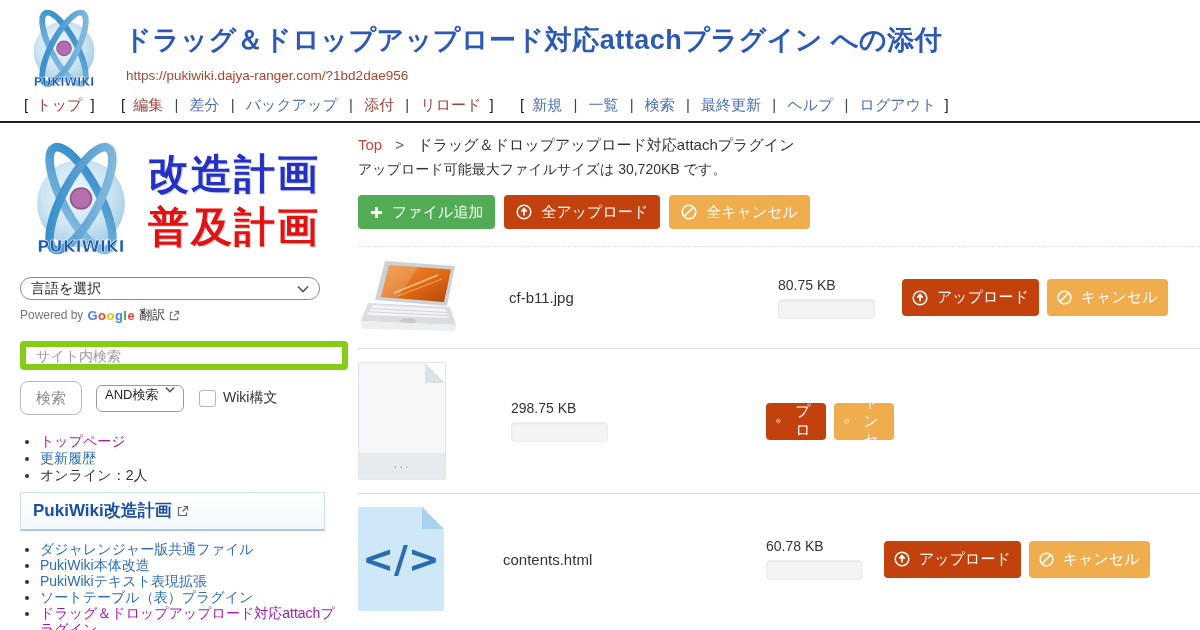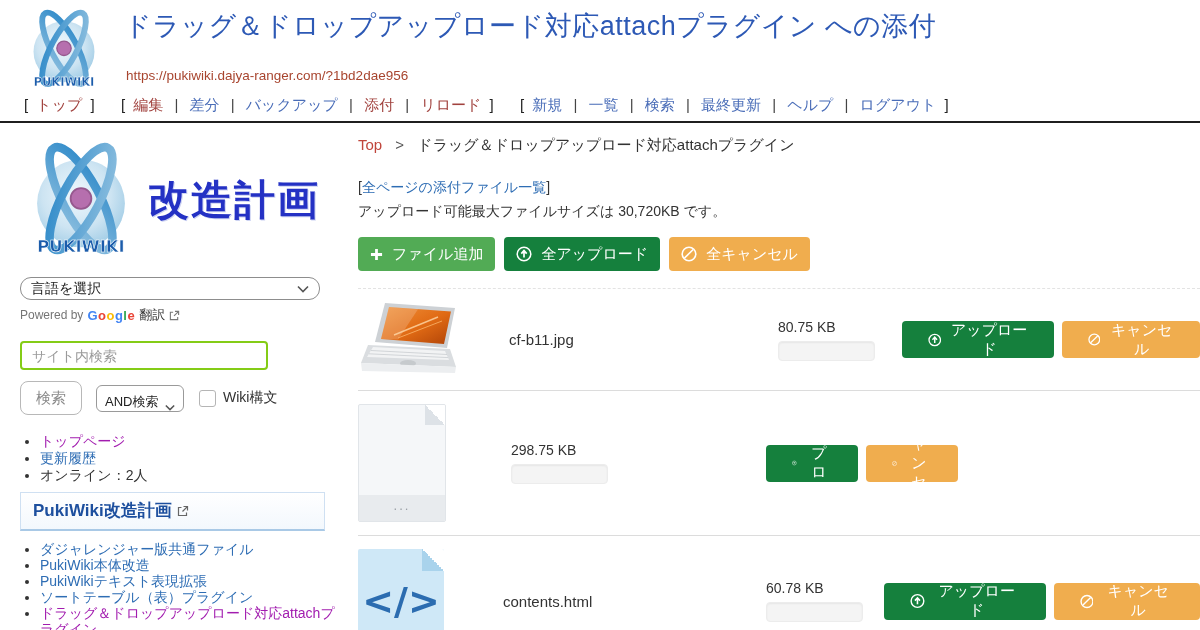--- a/index.html
+++ b/index.html
@@ -3,21 +3,21 @@
 <meta charset="utf-8">
 <style>
   * { margin:0; padding:0; box-sizing:border-box; }
   html,body { background:#fff; }
   body { font-family:"Liberation Sans", sans-serif; }
   .page { position:relative; width:1200px; height:630px; overflow:hidden; background:#fff; }
 
   
   .header { position:relative; height:94px; }
   .logo-small { position:absolute; left:18px; top:6px; cursor:pointer; }
-  .page-title { position:absolute; left:124px; top:8px; font-size:27px; font-weight:normal; color:#2d59b5; letter-spacing:0.5px; }
+  .page-title { position:absolute; left:124px; top:22px; font-size:27px; font-weight:bold; color:#2d59b5; letter-spacing:0.5px; }
   .page-url { position:absolute; left:126px; top:68px; font-size:13.5px; color:#a8452f; text-decoration:none; }
 
   
   .navbar { padding:2px 0 6px 20px; font-size:15px; color:#222; }
   .navbar .bracket { color:#222; margin:0 4px; }
   .navbar .sep { color:#444; margin:0 7px; }
   .navbar .grp { margin-right:14px; }
   .nav-link { text-decoration:none; cursor:pointer; }
   .nav-blue { color:#4a6db8; }
   .nav-red  { color:#a1423e; }
@@ -34,28 +34,28 @@
   .kaizo { color:#2431c4; text-shadow:1px 1px 0 #cdd3f2;text-align:center; }
   .fukyu { color:#e01212; text-shadow:1px 1px 0 #f5ccc9; }
 
   .lang-select { margin-top:10px; width:300px; height:23px; border:1px solid #8d8d8d; border-radius:11px;
     display:flex; align-items:center; justify-content:space-between; padding:0 10px; font-size:14px; color:#222;
     background:#fff; cursor:pointer; }
   .powered { margin-top:6px; font-size:12px; color:#757575; display:flex; align-items:center; gap:4px; }
   .google-word { font-weight:bold; font-size:13px; letter-spacing:0.5px; }
   .translate-word { font-size:13px; color:#333; }
 
-  .search-input { margin-top:17px; width:248px; height:29px; border:2px solid #84cc16; border-radius:4px;
+  .search-input { margin-top:17px; width:328px; height:29px; border:6px solid #84cc16; border-radius:4px;
     padding:0 10px; font-size:14px; color:#333; display:block; font-family:"Liberation Sans", sans-serif; }
   .search-input::placeholder { color:#9a9a9a; }
   .search-row { margin-top:11px; display:flex; align-items:center; }
   .search-btn { width:62px; height:34px; background:#fff; border:1px solid #b8b8b8; border-radius:8px;
     font-size:15px; color:#8a8a8a; cursor:pointer; font-family:"Liberation Sans", sans-serif; }
   .mode-select { margin-left:14px; width:88px; height:27px; border:1px solid #9a9a9a; border-radius:6px;
-    display:flex; align-items:flex-end; justify-content:space-between; padding:0 8px; font-size:13px; color:#222;
+    display:flex; align-items:flex-start; justify-content:space-between; padding:0 8px; font-size:13px; color:#222;
     background:#fff; cursor:pointer; }
   .wiki-check { margin-left:15px; width:17px; height:17px; border:1px solid #b5b5b5; border-radius:3px; background:#fff; cursor:pointer; }
   .wiki-label { margin-left:7px; font-size:14px; color:#333; }
 
   ul.side-list { margin:18px 0 0 20px; }
   ul.side-list li { font-size:14px; line-height:16px; color:#333; margin-bottom:1px; }
   .side-list a { text-decoration:none; cursor:pointer; }
   .link-blue { color:#2e6db4; }
   .link-red  { color:#a21caf;text-align:right; }
   .plain-item { color:#333; }
@@ -74,37 +74,37 @@
   .bc-current { color:#333; }
 
   .attach-link { display:inline-block; margin-top:24px; font-size:14px; color:#333; }
   .attach-link a { color:#2e6db4; text-decoration:none; cursor:pointer; }
   .max-size { margin-top:6px; font-size:14px; color:#333; }
 
   .toolbar { margin-top:16px; display:flex; gap:9px; }
   .btn { display:inline-flex; align-items:center; gap:9px; color:#fff; font-size:15px; border:none;
     border-radius:4px; height:34px; padding:0 12px; cursor:pointer; font-family:"Liberation Sans", sans-serif; }
   .btn-green  { background:#52ab55; }
-  .btn-blue   { background:#15803d;justify-content:center; }
+  .btn-blue   { background:#c2410c;justify-content:center; }
   .btn-orange { background:#f0ad4e; }
 
   .file-table { margin-top:17px; border-top:1px dashed #e3e3e3; }
   .file-row { display:grid; grid-template-columns:145px 255px 118px 1fr; align-items:center;
     border-bottom:1px solid #dcdcdc; }
   .row-1 { height:102px;gap:6px; }
   .row-2 { height:145px; }
   .row-3 { height:130px; border-bottom:none; }
   .cell-icon { padding-left:0; }
   .cell-name { font-size:15px; color:#333; }
   .cell-size { padding-left:8px; }
   .size-text { font-size:14px; color:#333; margin-bottom:6px; }
   .progress { width:97px; height:20px; background:#f4f4f4; border:1px solid #ececec; border-radius:4px;
     box-shadow:inset 0 1px 2px rgba(0,0,0,0.06); }
   .cell-actions { padding-left:8px; display:flex; gap:8px; }
-  .row-btn { height:37px; padding:0 26px; font-size:15px; }
+  .row-btn { height:37px; padding:0 10px; font-size:15px; }
 
   
   .doc-icon { position:relative; width:88px; height:118px; background:#f5f7f9; border:1px solid #e1e5e9;
     border-radius:2px; overflow:hidden; }
   .doc-fold { position:absolute; top:0; right:0; width:20px; height:20px;
     background:linear-gradient(225deg,#ffffff 50%,#dde2e7 50%); }
   .doc-footer { position:absolute; left:0; right:0; bottom:0; height:26px; background:#e8ebee;
     color:#9aa0a6; font-size:13px; letter-spacing:2px; text-align:center; line-height:22px; }
   .html-icon { position:relative; width:86px; height:104px; background:#cfe8f7; border-radius:2px; overflow:hidden; }
   .html-fold { position:absolute; top:0; right:0; width:22px; height:22px;
@@ -193,20 +193,21 @@
   <div class="content">
 
     <div class="sidebar">
 
       <div class="side-logo">
         <svg width="122" height="130">
             <use href="#atom-logo"></use>
           </svg>
         <div class="side-logo-text">
           <div class="kaizo">改造計画</div>
+          <div class="fukyu">普及計画</div>
         </div>
       </div>
 
       <div class="lang-select">
         <span>言語を選択</span>
         <svg width="12" height="8" viewBox="0 0 12 8">
           <polyline points="1,1.5 6,6.5 11,1.5" fill="none" stroke="#555" stroke-width="1.6"></polyline>
         </svg>
       </div>
 
@@ -261,23 +262,20 @@
     </div>
 
     <div class="main">
 
       <div class="breadcrumb">
         <a class="bc-home">Top</a>
         <span class="bc-sep">&gt;</span>
         <span class="bc-current">ドラッグ＆ドロップアップロード対応attachプラグイン</span>
       </div>
 
-      <div class="attach-link">
-        <span>[</span><a>全ページの添付ファイル一覧</a><span>]</span>
-      </div>
       <div class="max-size">アップロード可能最大ファイルサイズは 30,720KB です。</div>
 
       <div class="toolbar">
         <button class="btn btn-green">
           <svg width="13" height="13" viewBox="0 0 14 14">
             <path d="M7 1v12M1 7h12" stroke="#fff" stroke-width="3"></path>
           </svg>
           <span>ファイル追加</span>
         </button>
         <button class="btn btn-blue">

